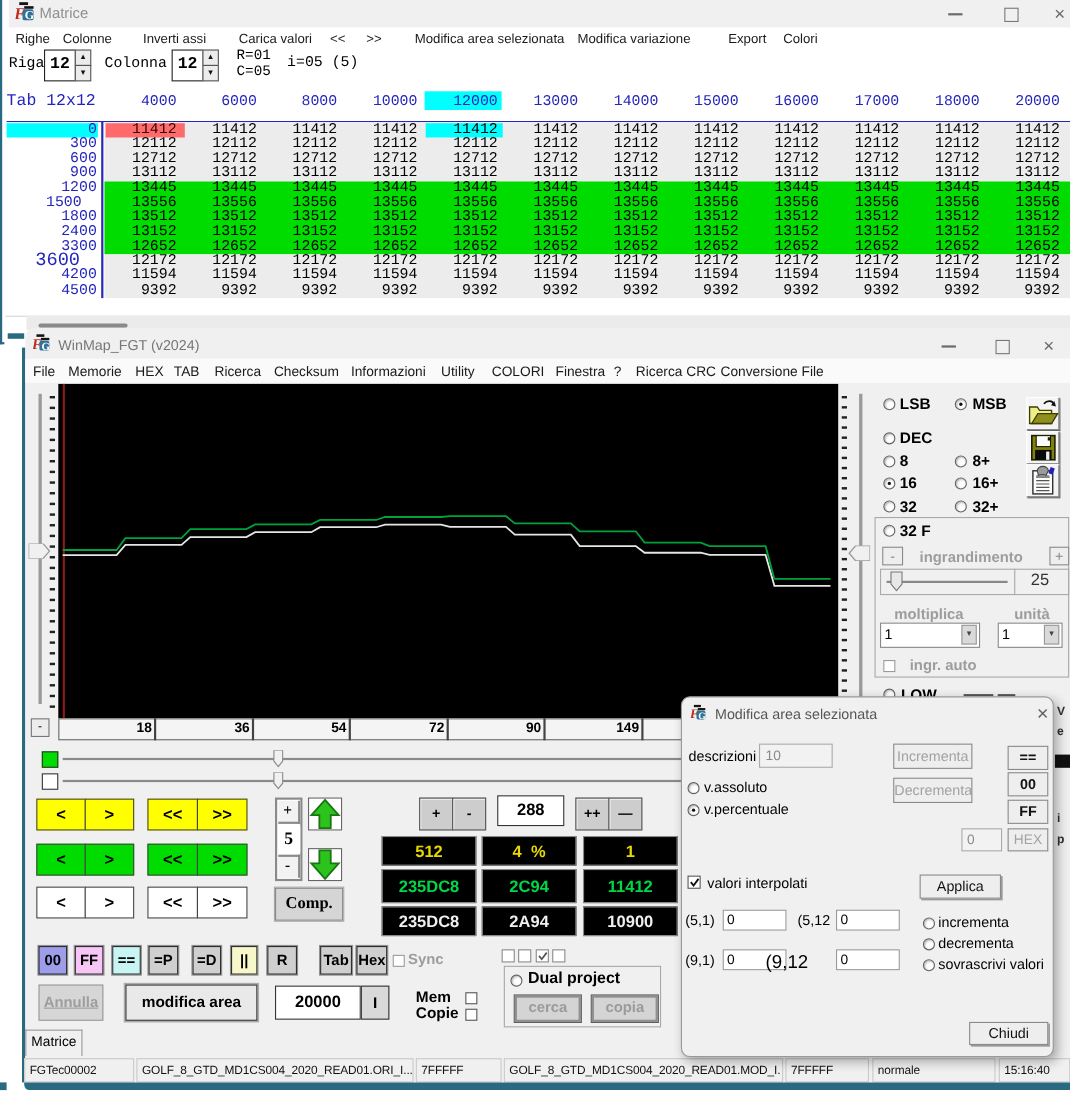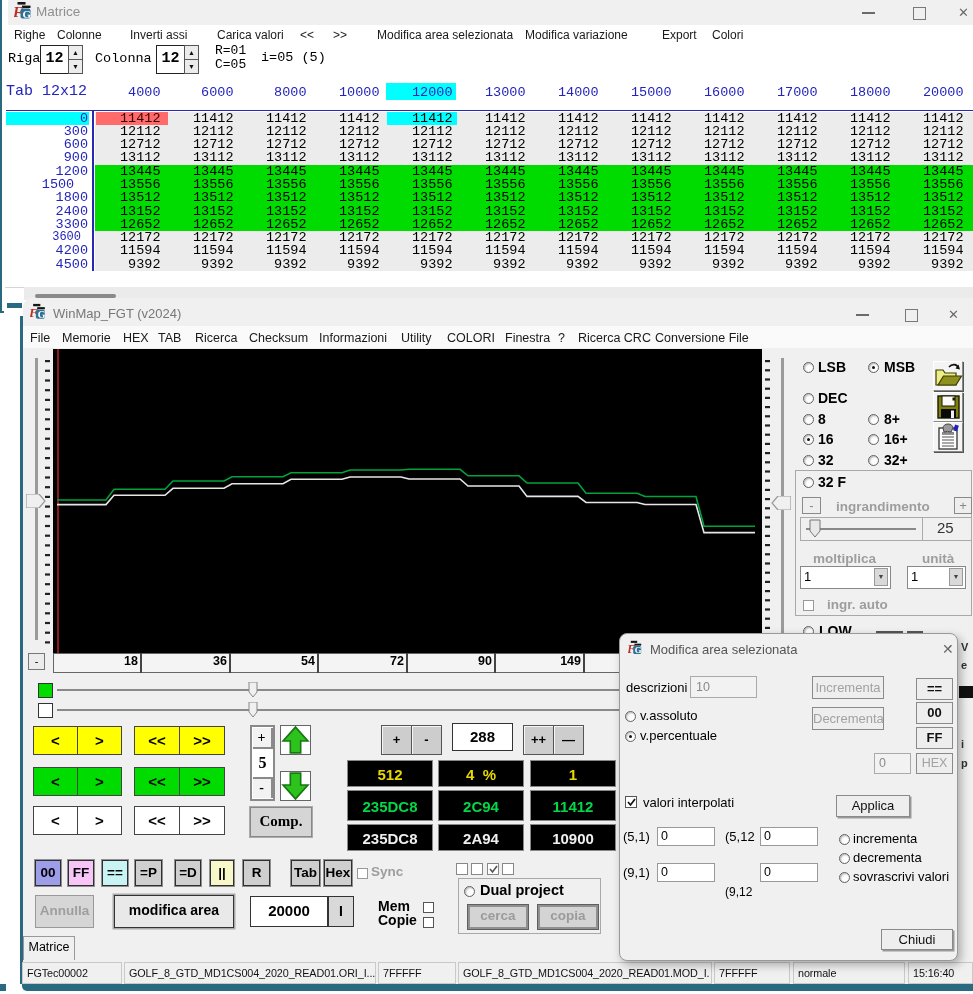--- a/index.html
+++ b/index.html
@@ -188,21 +188,21 @@
 <div class="a mono" style="left:236.5px;top:217.8px;width:70px;text-align:right;font-size:13.5px;line-height:13.28px;color:#000;">12652</div>
 <div class="a mono" style="left:309.5px;top:217.8px;width:70px;text-align:right;font-size:13.5px;line-height:13.28px;color:#000;">12652</div>
 <div class="a mono" style="left:382.5px;top:217.8px;width:70px;text-align:right;font-size:13.5px;line-height:13.28px;color:#000;">12652</div>
 <div class="a mono" style="left:455.5px;top:217.8px;width:70px;text-align:right;font-size:13.5px;line-height:13.28px;color:#000;">12652</div>
 <div class="a mono" style="left:528.5px;top:217.8px;width:70px;text-align:right;font-size:13.5px;line-height:13.28px;color:#000;">12652</div>
 <div class="a mono" style="left:601.5px;top:217.8px;width:70px;text-align:right;font-size:13.5px;line-height:13.28px;color:#000;">12652</div>
 <div class="a mono" style="left:674.5px;top:217.8px;width:70px;text-align:right;font-size:13.5px;line-height:13.28px;color:#000;">12652</div>
 <div class="a mono" style="left:747.5px;top:217.8px;width:70px;text-align:right;font-size:13.5px;line-height:13.28px;color:#000;">12652</div>
 <div class="a mono" style="left:820.5px;top:217.8px;width:70px;text-align:right;font-size:13.5px;line-height:13.28px;color:#000;">12652</div>
 <div class="a mono" style="left:893.5px;top:217.8px;width:70px;text-align:right;font-size:13.5px;line-height:13.28px;color:#000;">12652</div>
-<div class="a mono blue" style="left:21px;top:231.1px;width:60px;text-align:right;font-size:12px;line-height:13.28px;">3600</div>
+<div class="a mono blue" style="left:32px;top:231.1px;width:60px;text-align:left;font-size:17px;line-height:13.28px;">3600</div>
 <div class="a mono" style="left:90.5px;top:231.1px;width:70px;text-align:right;font-size:13.5px;line-height:13.28px;color:#000;">12172</div>
 <div class="a mono" style="left:163.5px;top:231.1px;width:70px;text-align:right;font-size:13.5px;line-height:13.28px;color:#000;">12172</div>
 <div class="a mono" style="left:236.5px;top:231.1px;width:70px;text-align:right;font-size:13.5px;line-height:13.28px;color:#000;">12172</div>
 <div class="a mono" style="left:309.5px;top:231.1px;width:70px;text-align:right;font-size:13.5px;line-height:13.28px;color:#000;">12172</div>
 <div class="a mono" style="left:382.5px;top:231.1px;width:70px;text-align:right;font-size:13.5px;line-height:13.28px;color:#000;">12172</div>
 <div class="a mono" style="left:455.5px;top:231.1px;width:70px;text-align:right;font-size:13.5px;line-height:13.28px;color:#000;">12172</div>
 <div class="a mono" style="left:528.5px;top:231.1px;width:70px;text-align:right;font-size:13.5px;line-height:13.28px;color:#000;">12172</div>
 <div class="a mono" style="left:601.5px;top:231.1px;width:70px;text-align:right;font-size:13.5px;line-height:13.28px;color:#000;">12172</div>
 <div class="a mono" style="left:674.5px;top:231.1px;width:70px;text-align:right;font-size:13.5px;line-height:13.28px;color:#000;">12172</div>
 <div class="a mono" style="left:747.5px;top:231.1px;width:70px;text-align:right;font-size:13.5px;line-height:13.28px;color:#000;">12172</div>
@@ -412,21 +412,21 @@
 <div class="a dbtn" style="left:68px;top:860px;width:26px;height:26px;background:#f7c6f7;color:#000;line-height:23px;">FF</div>
 <div class="a dbtn" style="left:102px;top:860px;width:26px;height:26px;background:#c9f4f4;color:#000;line-height:23px;">==</div>
 <div class="a dbtn" style="left:135px;top:860px;width:27px;height:26px;background:#cfcfcf;color:#000;line-height:23px;">=P</div>
 <div class="a dbtn" style="left:175px;top:860px;width:26px;height:26px;background:#cfcfcf;color:#000;line-height:23px;">=D</div>
 <div class="a dbtn" style="left:210px;top:860px;width:24px;height:26px;background:#f7f7c9;color:#000;line-height:23px;">||</div>
 <div class="a dbtn" style="left:243px;top:860px;width:27px;height:26px;background:#cfcfcf;color:#000;line-height:23px;">R</div>
 <div class="a dbtn" style="left:291px;top:860px;width:29px;height:26px;background:#cfcfcf;color:#000;line-height:23px;">Tab</div>
 <div class="a dbtn" style="left:324px;top:860px;width:28px;height:26px;background:#cfcfcf;color:#000;line-height:23px;">Hex</div>
 <div class="a cb" style="left:357px;top:868px;border-color:#999;"></div>
 <div class="a" style="left:371px;top:864px;font-size:13.5px;font-weight:bold;color:#9d9d9d;">Sync</div>
-<div class="a" style="left:35px;top:895px;width:59px;height:33px;background:#d6d6d6;border:1px solid #999;box-sizing:border-box;text-align:center;line-height:30px;font-weight:bold;font-size:13.5px;color:#9e9e9e;">Annulla</div>
+<div class="a" style="left:35px;top:895px;width:59px;height:33px;background:#d6d6d6;border:1px solid #999;box-sizing:border-box;text-align:center;line-height:30px;font-weight:bold;font-size:13.5px;color:#9e9e9e;text-decoration:underline;">Annulla</div>
 <div class="a" style="left:114px;top:895px;width:120px;height:33px;background:#e9e9e9;border:1.5px solid #333;box-shadow:0 0 0 1.5px #aaa;box-sizing:border-box;text-align:center;line-height:29px;font-weight:bold;font-size:14px;">modifica area</div>
 <div class="a" style="left:250px;top:896px;width:78px;height:31px;background:#fff;border:1.5px solid #333;box-sizing:border-box;text-align:center;line-height:28px;font-weight:bold;font-size:15px;">20000</div>
 <div class="a" style="left:328px;top:896px;width:26px;height:31px;background:#d9d9d9;border:1.5px solid #333;box-sizing:border-box;text-align:center;line-height:28px;font-weight:bold;font-size:14px;">I</div>
 <div class="a" style="left:378px;top:899px;font-size:14px;font-weight:bold;line-height:14px;">Mem<br>Copie</div>
 <div class="a cb" style="left:423px;top:902px;"></div>
 <div class="a cb" style="left:423px;top:917px;"></div>
 <div class="a cb" style="left:456px;top:863px;width:12px;height:12px;border-color:#888;"></div>
 <div class="a cb" style="left:471px;top:863px;width:12px;height:12px;border-color:#888;"></div>
 <div class="a cb" style="left:487px;top:863px;width:12px;height:12px;border-color:#888;"></div>
 <div class="a cb" style="left:502px;top:863px;width:12px;height:12px;border-color:#888;"></div>
@@ -559,21 +559,21 @@
 <div class="a dlgbtn" style="left:836px;top:795px;width:74px;height:22px;line-height:20px;box-shadow:1.5px 1.5px 0 #999;">Applica</div>
 <div class="a" style="left:623px;top:829px;font-size:13px;">(5,1)</div>
 <div class="a" style="left:657px;top:827px;width:58px;height:19px;background:#fff;border:1px solid #999;box-sizing:border-box;"></div>
 <div class="a" style="left:661px;top:829px;font-size:12.5px;">0</div>
 <div class="a" style="left:725px;top:829px;font-size:13px;">(5,12</div>
 <div class="a" style="left:760px;top:827px;width:58px;height:19px;background:#fff;border:1px solid #999;box-sizing:border-box;"></div>
 <div class="a" style="left:764px;top:829px;font-size:12.5px;">0</div>
 <div class="a" style="left:623px;top:865px;font-size:13px;">(9,1)</div>
 <div class="a" style="left:657px;top:863px;width:58px;height:19px;background:#fff;border:1px solid #999;box-sizing:border-box;"></div>
 <div class="a" style="left:661px;top:865px;font-size:12.5px;">0</div>
-<div class="a" style="left:725px;top:865px;font-size:12px;margin-top:20px;">(9,12</div>
+<div class="a" style="left:696px;top:865px;font-size:17px;">(9,12</div>
 <div class="a" style="left:760px;top:863px;width:58px;height:19px;background:#fff;border:1px solid #999;box-sizing:border-box;"></div>
 <div class="a" style="left:764px;top:865px;font-size:12.5px;">0</div>
 <div class="a radio" style="left:839px;top:834px;"></div>
 <div class="a" style="left:853px;top:831px;font-size:13px;">incrementa</div>
 <div class="a radio" style="left:839px;top:853px;"></div>
 <div class="a" style="left:853px;top:850px;font-size:13px;">decrementa</div>
 <div class="a radio" style="left:839px;top:872px;"></div>
 <div class="a" style="left:853px;top:869px;font-size:13px;">sovrascrivi valori</div>
 <div class="a dlgbtn" style="left:881px;top:929px;width:72px;height:21px;line-height:19px;box-shadow:1.5px 1.5px 0 #999;">Chiudi</div>
 </body></html>

